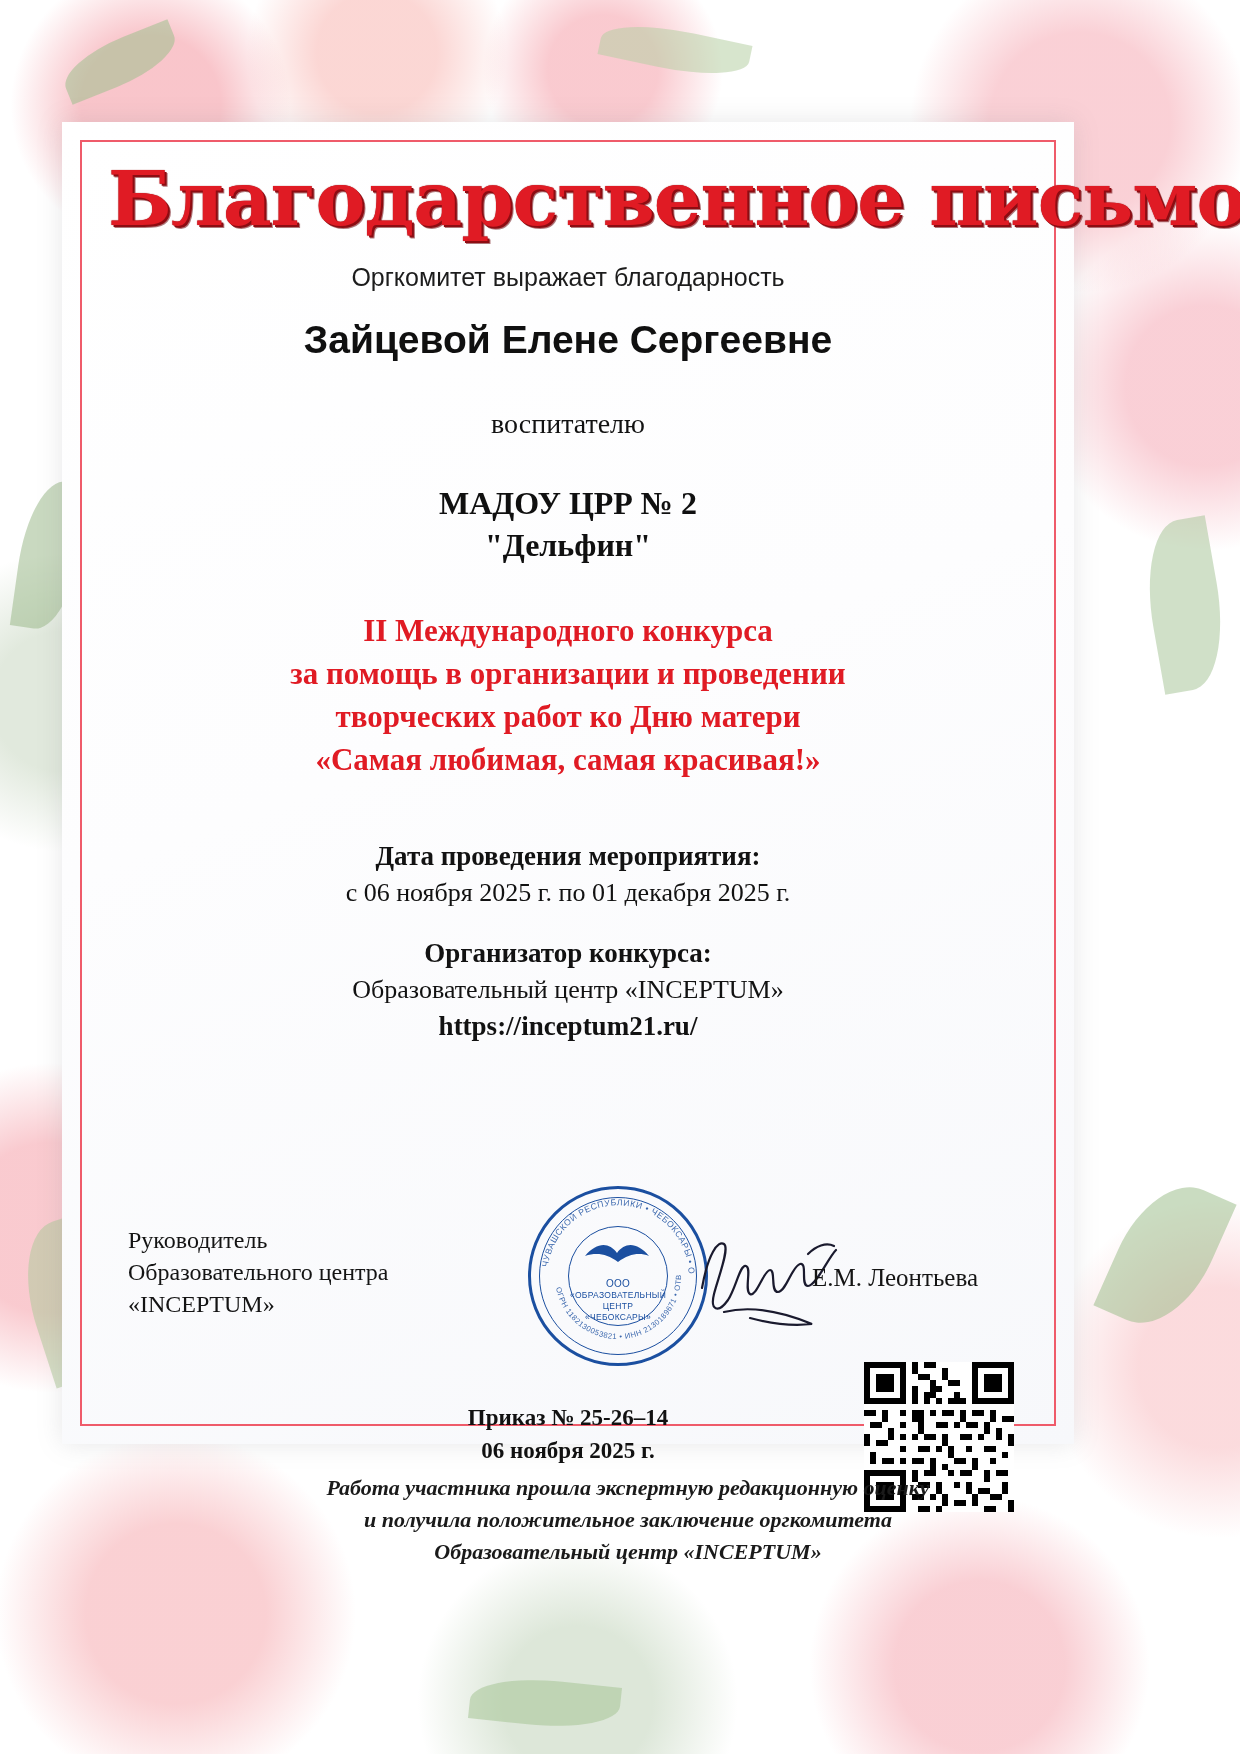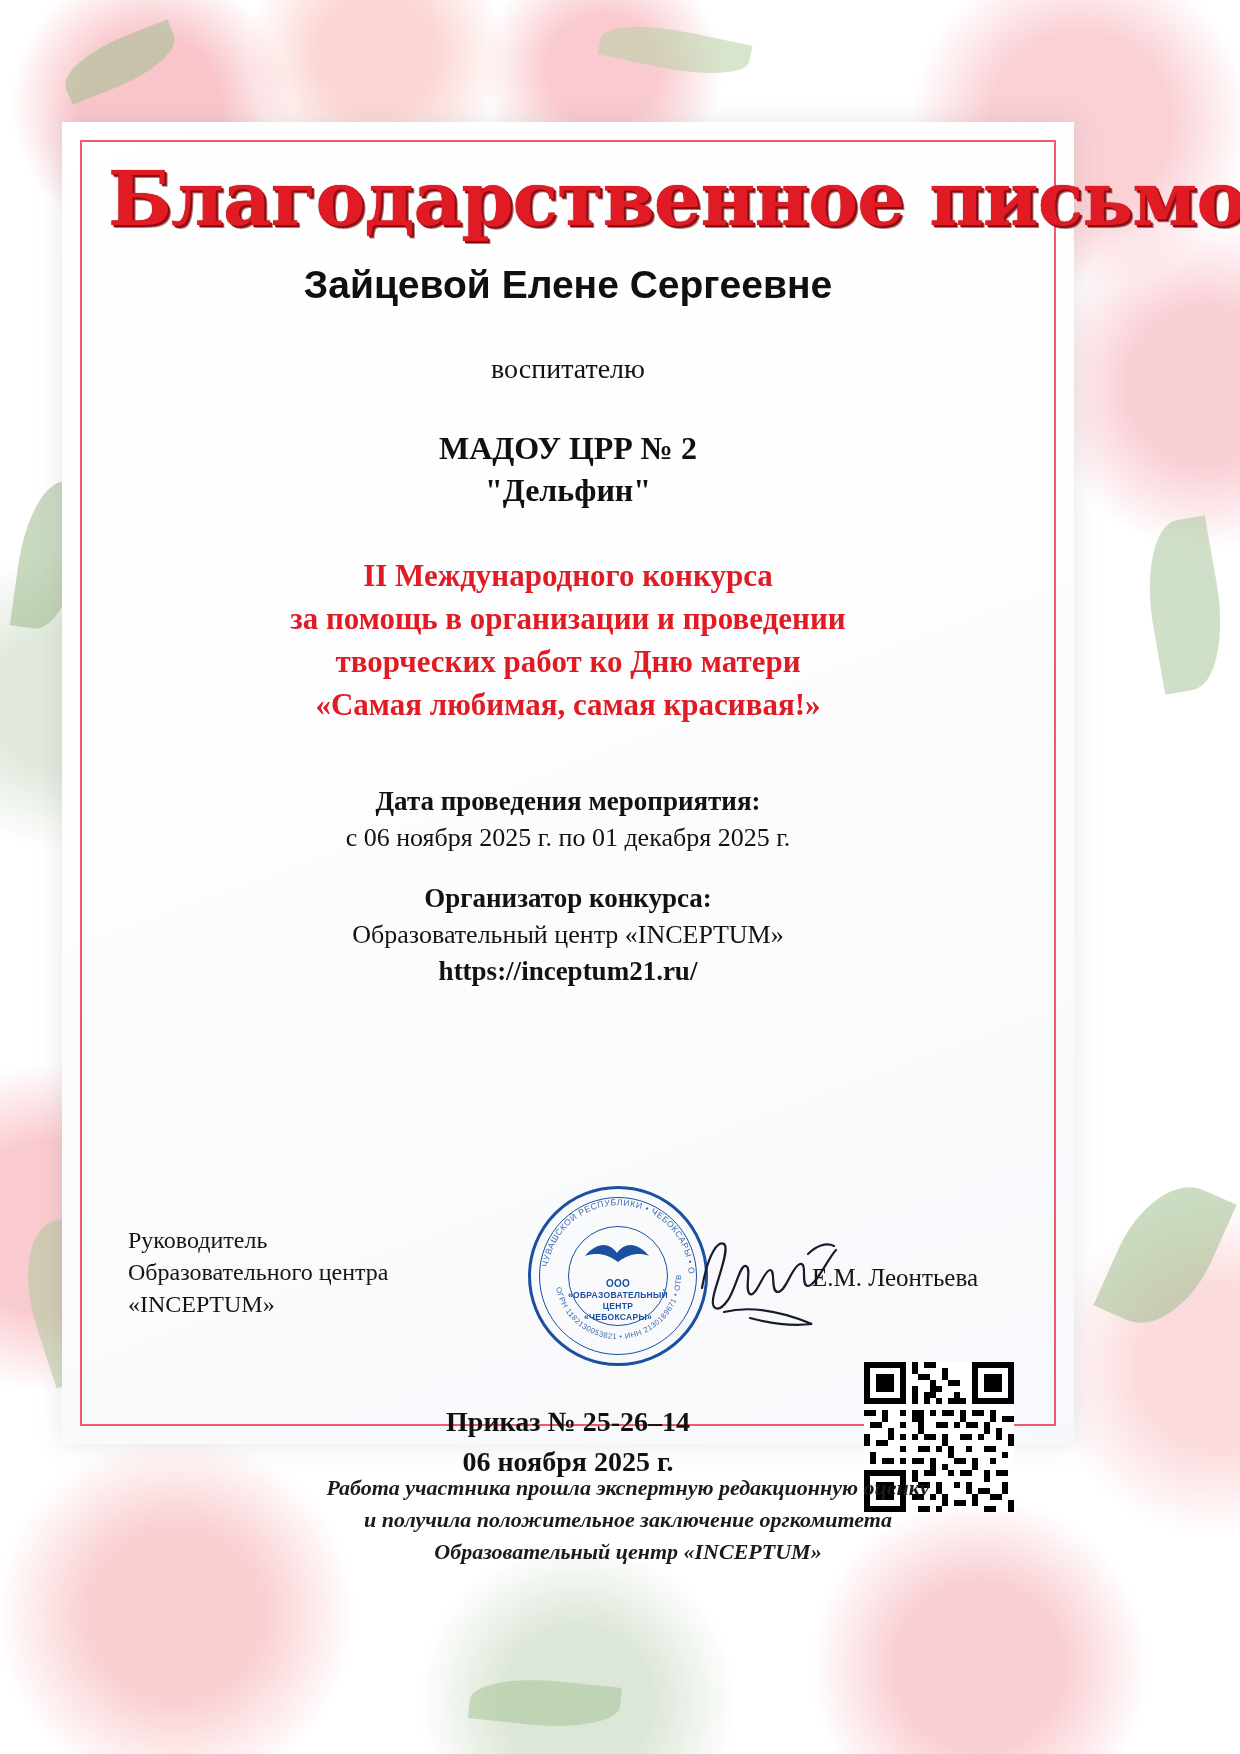--- a/index.html
+++ b/index.html
@@ -179,21 +179,21 @@
   }
   .stamp .r1 { inset: 0; }
   .stamp .r2 { inset: 11px; border-width: 1.5px; }
   .stamp .r3 { inset: 40px; border-width: 1.5px; }
   .stamp-txt {
     position: absolute;
     left: 0; right: 0;
     text-align: center;
     color: #1b4fa0;
     font-family: "Liberation Sans", sans-serif;
-    font-weight: bold;
+    font-weight: normal;
     letter-spacing: .3px;
   }
   .stamp-bird {
     position: absolute;
     left: 50%;
     top: 54px;
     transform: translateX(-50%);
     color: #1b4fa0;
     font-size: 34px;
     line-height: 1;
@@ -225,21 +225,21 @@
     width: 150px;
     height: 150px;
     background: #fff;
   }
 
   .order {
     position: absolute;
     left: 0; right: 0;
     top: 1246px;
     font-weight: bold;
-    font-size: 28px;
+    font-size: 23px;
     line-height: 1.42;
     color: #111;
   }
 
   
   .footer {
     position: absolute;
     left: 0; right: 0;
     top: 1472px;
     text-align: center;
@@ -263,20 +263,21 @@
   <div class="leaf" style="left:30px;  top:1220px;width:80px;  height:160px; background:#b0ca9d; transform:rotate(-18deg);"></div>
   <div class="leaf" style="left:470px; top:1680px;width:150px; height:46px;  background:#a6c596; transform:rotate(6deg);"></div>
 
   <div class="card">
     <div class="frame"></div>
 
     <div class="content">
 
       <div class="title">Благодарственное письмо</div>
 
+      <div class="lead">Оргкомитет выражает благодарность</div>
 
       <div class="recipient">Зайцевой Елене Сергеевне</div>
 
       <div class="role">воспитателю</div>
 
       <div class="org">
         <div>МАДОУ ЦРР № 2</div>
         <div>"Дельфин"</div>
       </div>
 

